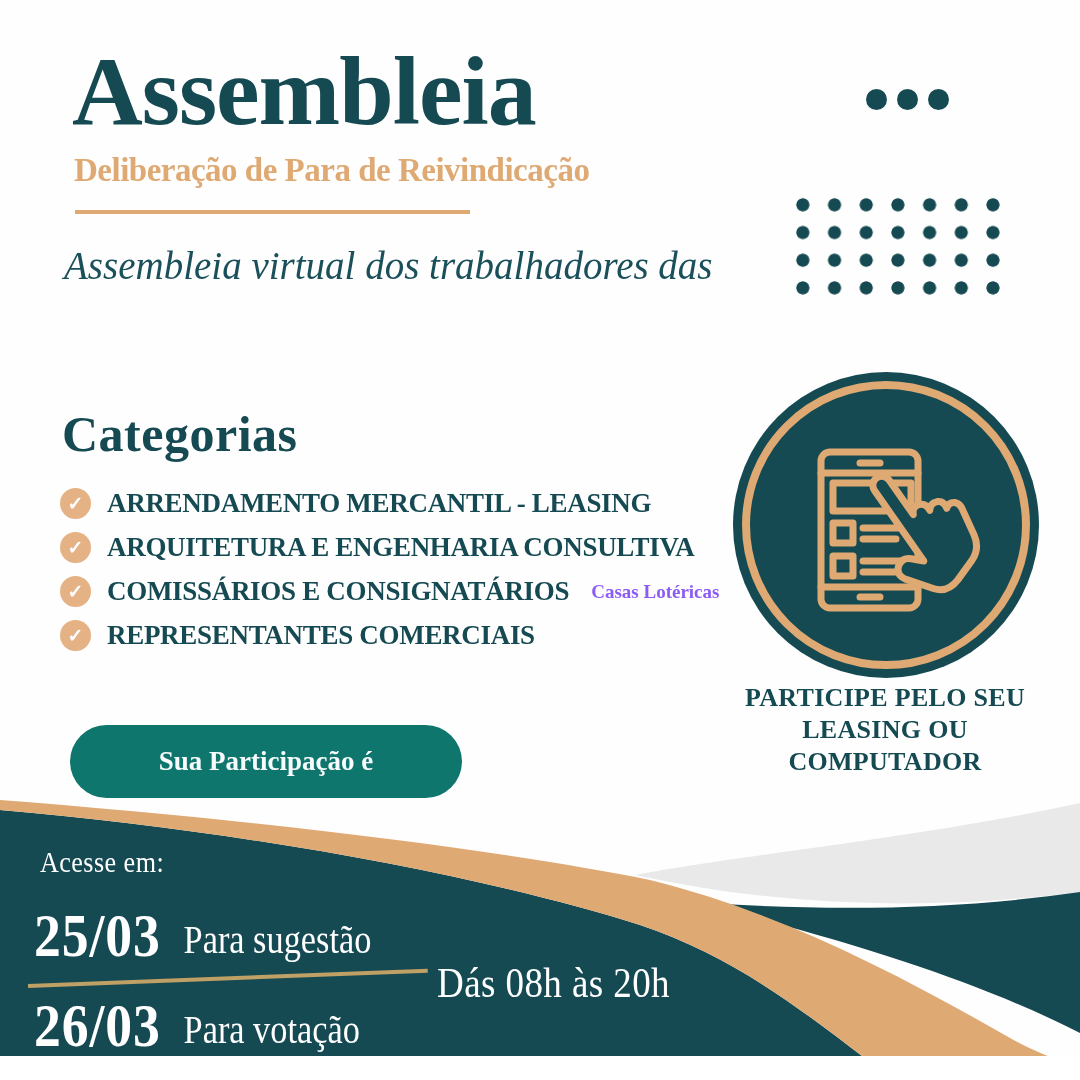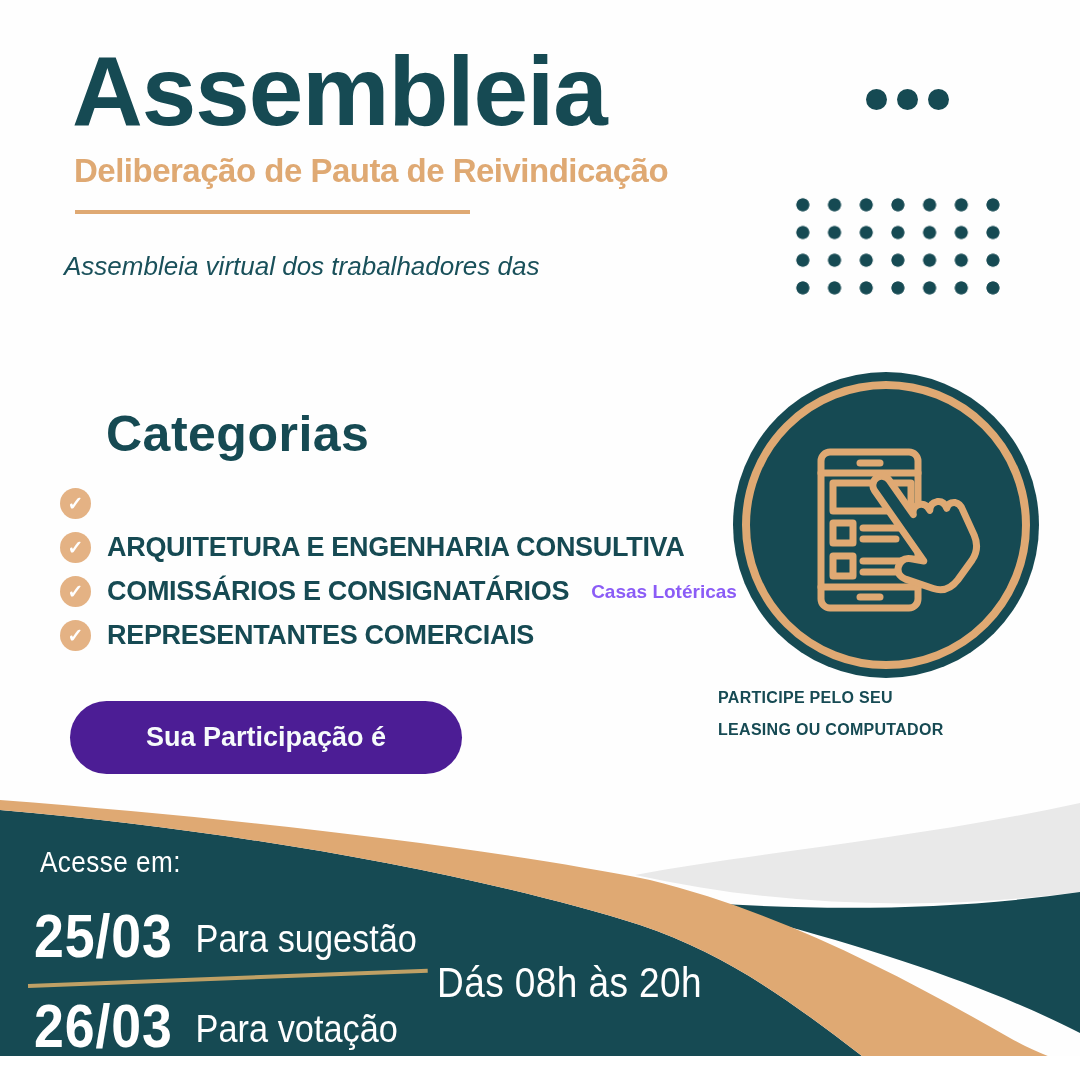--- a/index.html
+++ b/index.html
@@ -1,61 +1,61 @@
 <!DOCTYPE html>
 <html><head>
 <meta charset="utf-8">
 <style>
   html,body{margin:0;padding:0;background:#ffffff;}
   .canvas{
     position:relative;width:1080px;height:1056px;overflow:hidden;
-    background:#fefefe;font-family:Liberation Sans, sans-serif;
+    background:#fefefe;font-family:Liberation Serif, serif;
   }
   
   .title{
     position:absolute;left:72px;top:40px;
     font-size:98px;font-weight:bold;letter-spacing:-1px;color:#164a53;line-height:1.05;
   }
   .subtitle{
     position:absolute;left:74px;top:152px;
     font-size:33px;font-weight:bold;letter-spacing:-0.5px;color:#dfa973;
   }
   .divider{
     position:absolute;left:75px;top:210px;width:395px;height:4px;background:#dfa973;
   }
   
   .intro{
     position:absolute;left:64px;top:247px;
-    font-size:26px;font-style:italic;font-weight:500;color:#19505a;line-height:38px;
+    font-size:39px;font-style:italic;font-weight:500;color:#19505a;line-height:38px;
   }
   
   .cat-heading{
     position:absolute;left:62px;top:405px;
-    font-size:50px;font-weight:bold;color:#164a53;letter-spacing:0.5px;margin-left:44px;
+    font-size:50px;font-weight:bold;color:#164a53;letter-spacing:0.5px;
   }
   .cat-list{
     position:absolute;left:60px;top:488px;list-style:none;margin:0;padding:0;
   }
   .cat-list li{
     display:flex;align-items:center;gap:16px;height:31px;margin-bottom:13px;
   }
   .check{
     flex:0 0 31px;width:31px;height:31px;border-radius:50%;background:#e4b284;
     color:#ffffff;font-size:19px;font-weight:bold;line-height:31px;text-align:center;
   }
   .cat-label{
     font-size:27px;font-weight:bold;color:#164a53;letter-spacing:-0.3px;white-space:nowrap;
   }
   .cat-note{
     font-size:19px;font-weight:bold;color:#8b5cf6;margin-left:6px;white-space:nowrap;
   }
   
   .cta{
-    position:absolute;left:70px;top:701px;width:392px;height:73px;border-radius:40px;
-    background:#4c1d95;display:flex;flex-direction:column;align-items:center;justify-content:center;
+    position:absolute;left:70px;top:725px;width:392px;height:73px;border-radius:40px;
+    background:#0f766e;display:flex;flex-direction:column;align-items:center;justify-content:center;
     cursor:pointer;
   }
   .cta span{color:#f6fbfb;font-size:27px;font-weight:bold;line-height:33px;}
   
   .dots3{position:absolute;left:866px;top:89px;display:flex;gap:10px;}
   .dots3 i{width:21px;height:21px;border-radius:50%;background:#164a53;}
   .dot-grid{
     position:absolute;left:787px;top:191px;width:222px;height:111px;
     background-image:radial-gradient(circle,#164a53 6.2px,transparent 6.9px);
     background-size:31.7px 27.7px;
@@ -63,22 +63,22 @@
   
   .device-circle{
     position:absolute;left:733px;top:372px;width:306px;height:306px;border-radius:50%;
     background:#164a53;
   }
   .device-circle .ring{
     position:absolute;inset:9px;border:8px solid #dfa973;border-radius:50%;
   }
   .device-circle svg{position:absolute;left:3px;top:3px;}
   .participate{
-    position:absolute;left:718px;top:682px;width:334px;
-    font-size:16px;font-weight:bold;color:#164a53;line-height:32px;letter-spacing:0.3px;
+    position:absolute;left:718px;top:682px;width:334px;text-align:center;
+    font-size:26px;font-weight:bold;color:#164a53;line-height:32px;letter-spacing:0.3px;
   }
   
   .bottom-svg{position:absolute;left:0;top:780px;width:1080px;height:300px;}
   .b-text{position:absolute;color:#ffffff;transform-origin:left center;}
   .acesse{left:40px;top:846px;font-size:29px;transform:scaleX(0.9);letter-spacing:0.5px;}
   .sched-row{display:flex;align-items:center;gap:26px;transform:scaleX(0.88);}
   .row1{left:34px;top:901px;}
   .row2{left:34px;top:991px;}
   .sched-date{font-size:61px;font-weight:bold;letter-spacing:1px;}
   .sched-label{font-size:39px;padding-top:6px;}
@@ -87,31 +87,32 @@
     transform:rotate(-2.2deg);transform-origin:left center;
   }
   .hours{left:437px;top:958px;font-size:43px;transform:scaleX(0.86);letter-spacing:0.5px;}
 </style>
 </head>
 <body>
 
 <div class="canvas">
 
   <div class="title">Assembleia</div>
-  <div class="subtitle">Deliberação de Pauta de Reivindicação</div>
+  <div class="subtitle">Deliberação de Para de Reivindicação</div>
   <div class="divider"></div>
 
   <div class="intro">
     <div>Assembleia virtual dos trabalhadores das</div>
   </div>
 
   <div class="cat-heading">Categorias</div>
   <ul class="cat-list">
     <li>
       <span class="check">✓</span>
+      <span class="cat-label">ARRENDAMENTO MERCANTIL - LEASING</span>
     </li>
     <li>
       <span class="check">✓</span>
       <span class="cat-label">ARQUITETURA E ENGENHARIA CONSULTIVA</span>
     </li>
     <li>
       <span class="check">✓</span>
       <span class="cat-label">COMISSÁRIOS E CONSIGNATÁRIOS</span>
       <span class="cat-note">Casas Lotéricas</span>
     </li>

